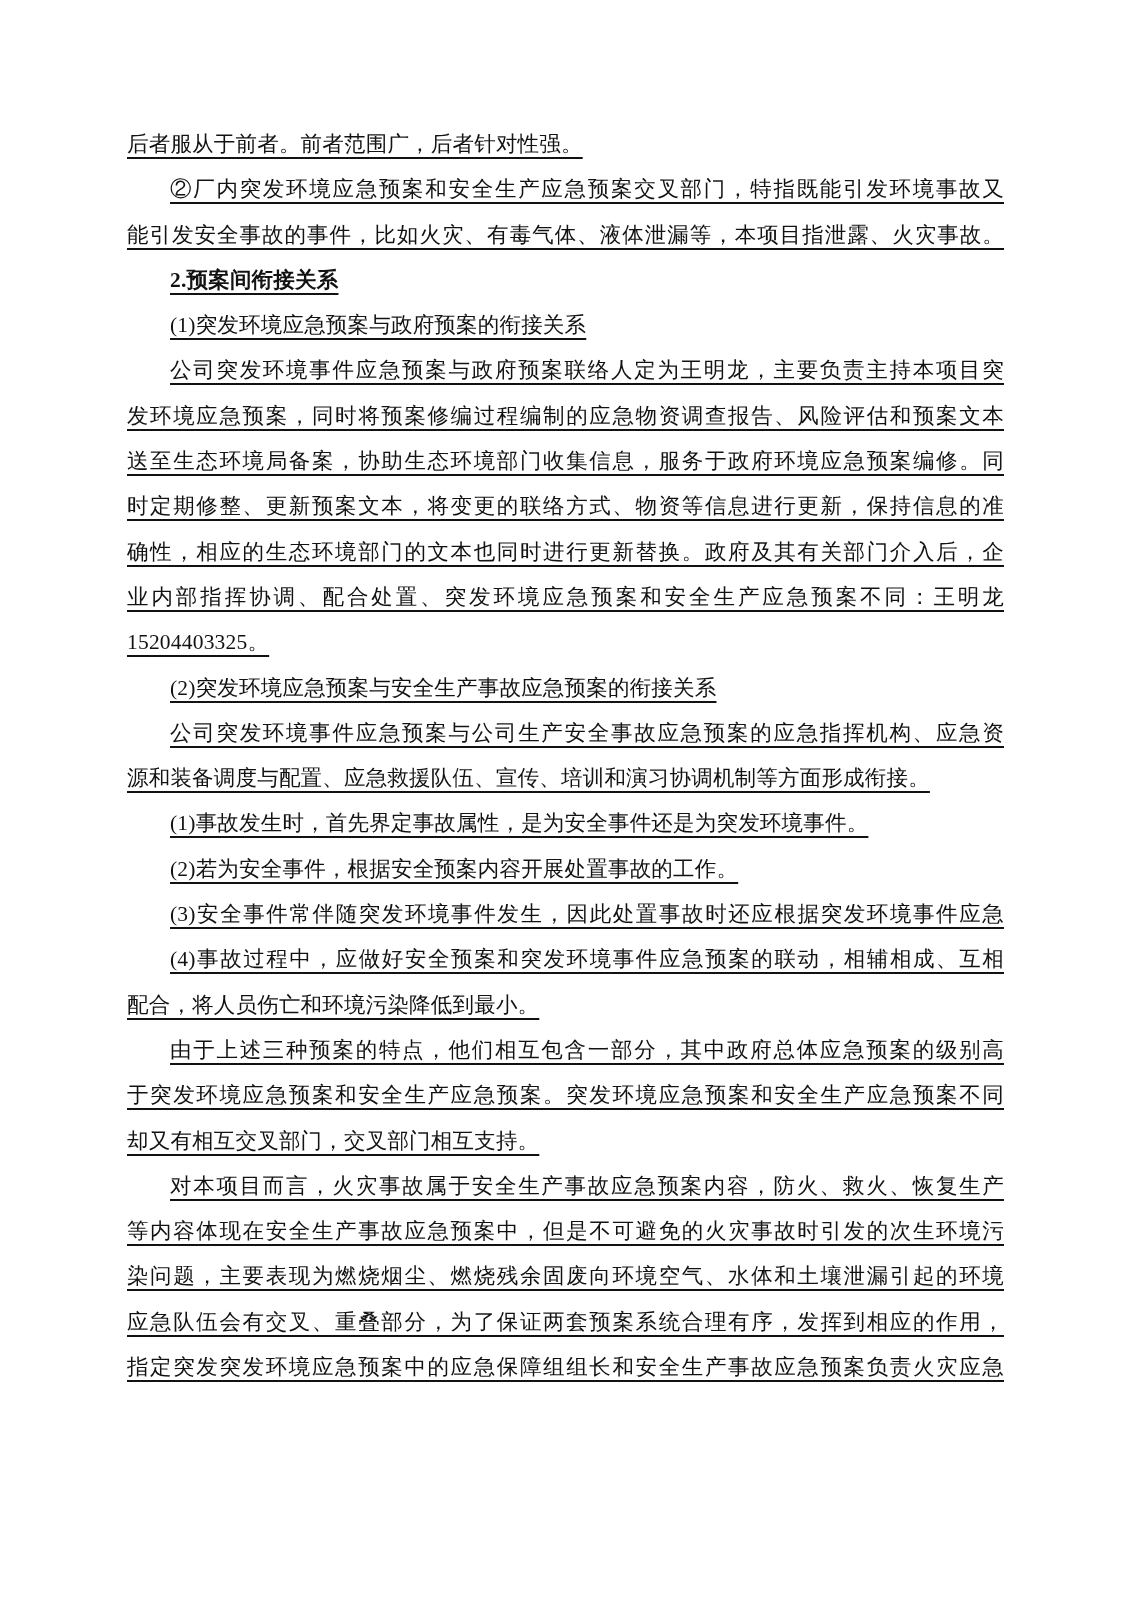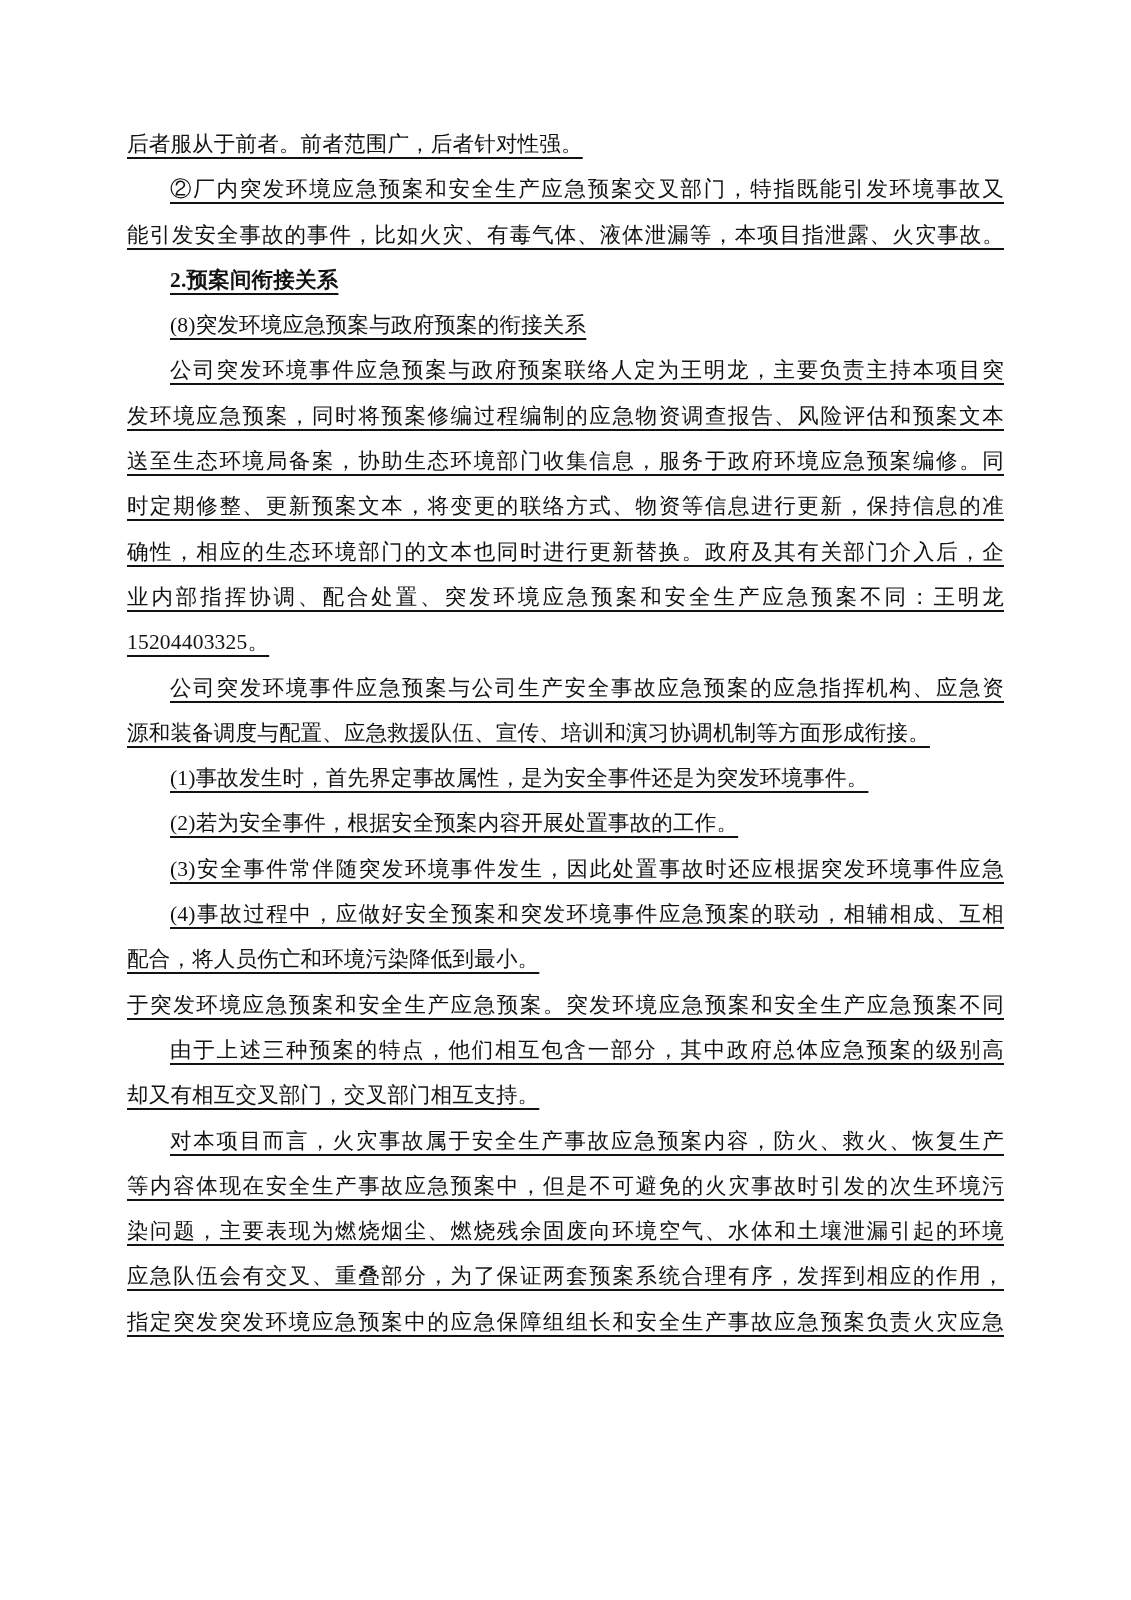--- a/index.html
+++ b/index.html
@@ -58,37 +58,38 @@
 </style>
 </head>
 <body>
 
 <div class="page">
   <div class="content">
       <div class="line">后者服从于前者。前者范围广，后者针对性强。</div>
       <div class="line indent fill">②厂内突发环境应急预案和安全生产应急预案交叉部门，特指既能引发环境事故又</div>
       <div class="line fill">能引发安全事故的事件，比如火灾、有毒气体、液体泄漏等，本项目指泄露、火灾事故。</div>
       <div class="line indent bold">2.预案间衔接关系</div>
-      <div class="line indent">(8)突发环境应急预案与政府预案的衔接关系</div>
+      <div class="line indent">(1)突发环境应急预案与政府预案的衔接关系</div>
       <div class="line indent fill">公司突发环境事件应急预案与政府预案联络人定为王明龙，主要负责主持本项目突</div>
       <div class="line fill">发环境应急预案，同时将预案修编过程编制的应急物资调查报告、风险评估和预案文本</div>
       <div class="line fill">送至生态环境局备案，协助生态环境部门收集信息，服务于政府环境应急预案编修。同</div>
       <div class="line fill">时定期修整、更新预案文本，将变更的联络方式、物资等信息进行更新，保持信息的准</div>
       <div class="line fill">确性，相应的生态环境部门的文本也同时进行更新替换。政府及其有关部门介入后，企</div>
       <div class="line fill">业内部指挥协调、配合处置、突发环境应急预案和安全生产应急预案不同：王明龙</div>
       <div class="line">15204403325。</div>
+      <div class="line indent">(2)突发环境应急预案与安全生产事故应急预案的衔接关系</div>
       <div class="line indent fill">公司突发环境事件应急预案与公司生产安全事故应急预案的应急指挥机构、应急资</div>
       <div class="line">源和装备调度与配置、应急救援队伍、宣传、培训和演习协调机制等方面形成衔接。</div>
       <div class="line indent">(1)事故发生时，首先界定事故属性，是为安全事件还是为突发环境事件。</div>
       <div class="line indent">(2)若为安全事件，根据安全预案内容开展处置事故的工作。</div>
       <div class="line indent fill">(3)安全事件常伴随突发环境事件发生，因此处置事故时还应根据突发环境事件应急</div>
       <div class="line indent fill">(4)事故过程中，应做好安全预案和突发环境事件应急预案的联动，相辅相成、互相</div>
       <div class="line">配合，将人员伤亡和环境污染降低到最小。</div>
+      <div class="line indent fill">由于上述三种预案的特点，他们相互包含一部分，其中政府总体应急预案的级别高</div>
       <div class="line fill">于突发环境应急预案和安全生产应急预案。突发环境应急预案和安全生产应急预案不同</div>
-      <div class="line indent fill">由于上述三种预案的特点，他们相互包含一部分，其中政府总体应急预案的级别高</div>
       <div class="line">却又有相互交叉部门，交叉部门相互支持。</div>
       <div class="line indent fill">对本项目而言，火灾事故属于安全生产事故应急预案内容，防火、救火、恢复生产</div>
       <div class="line fill">等内容体现在安全生产事故应急预案中，但是不可避免的火灾事故时引发的次生环境污</div>
       <div class="line fill">染问题，主要表现为燃烧烟尘、燃烧残余固废向环境空气、水体和土壤泄漏引起的环境</div>
       <div class="line fill">应急队伍会有交叉、重叠部分，为了保证两套预案系统合理有序，发挥到相应的作用，</div>
       <div class="line fill">指定突发突发环境应急预案中的应急保障组组长和安全生产事故应急预案负责火灾应急</div>
     </div>
   <div class="page-number">9</div>
 </div>
 

